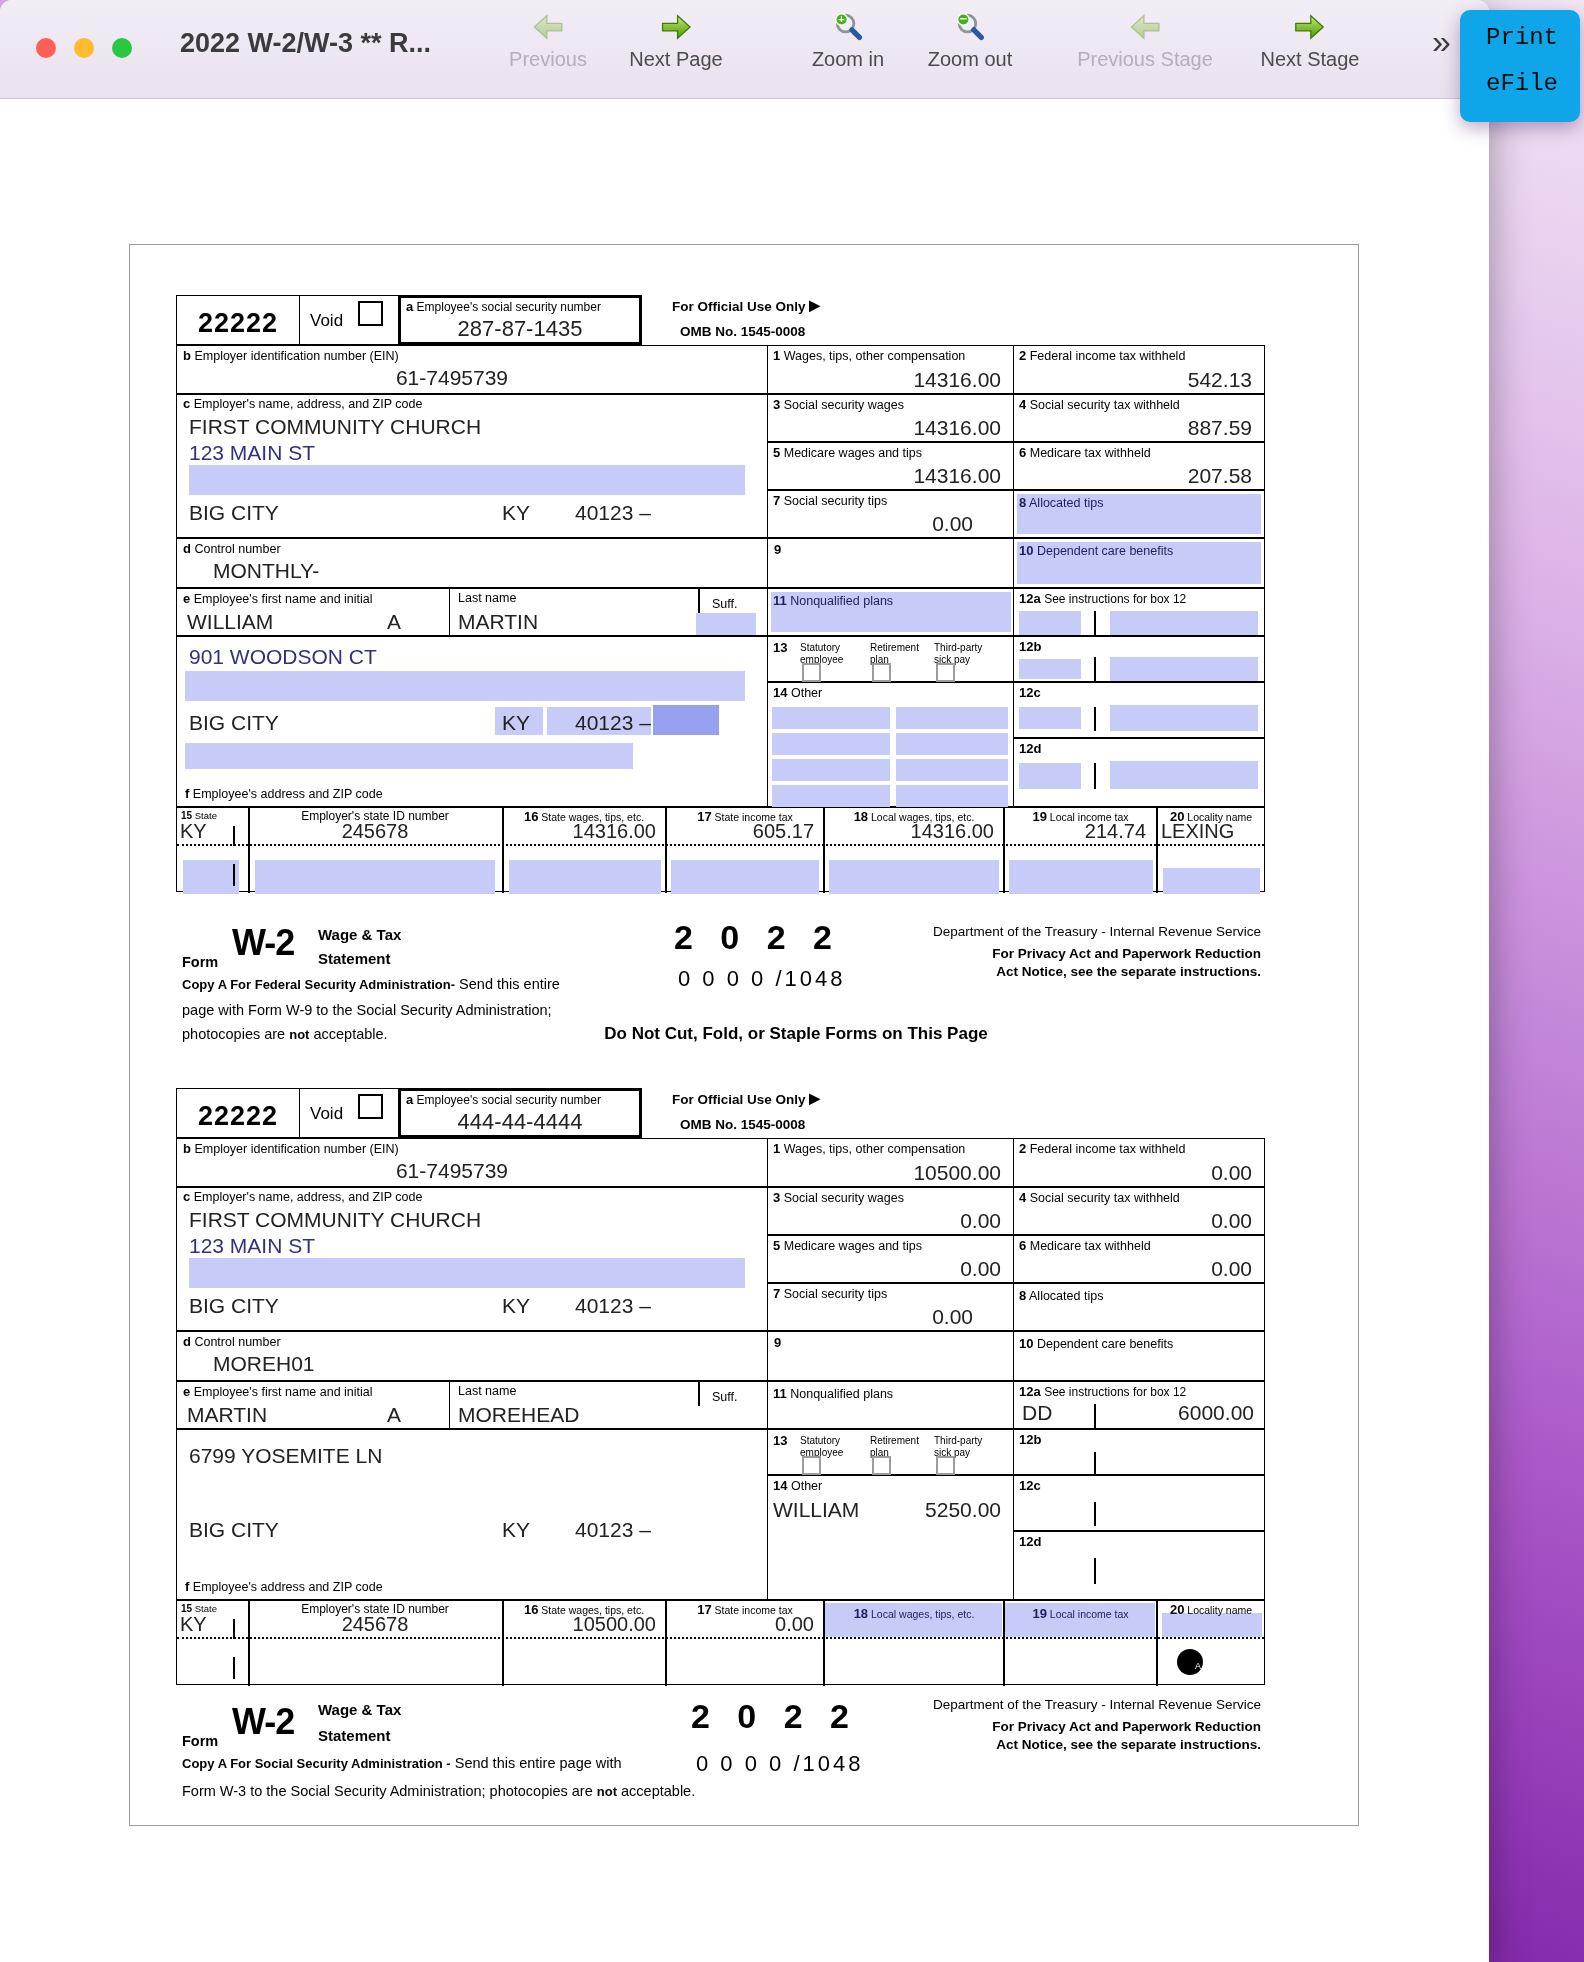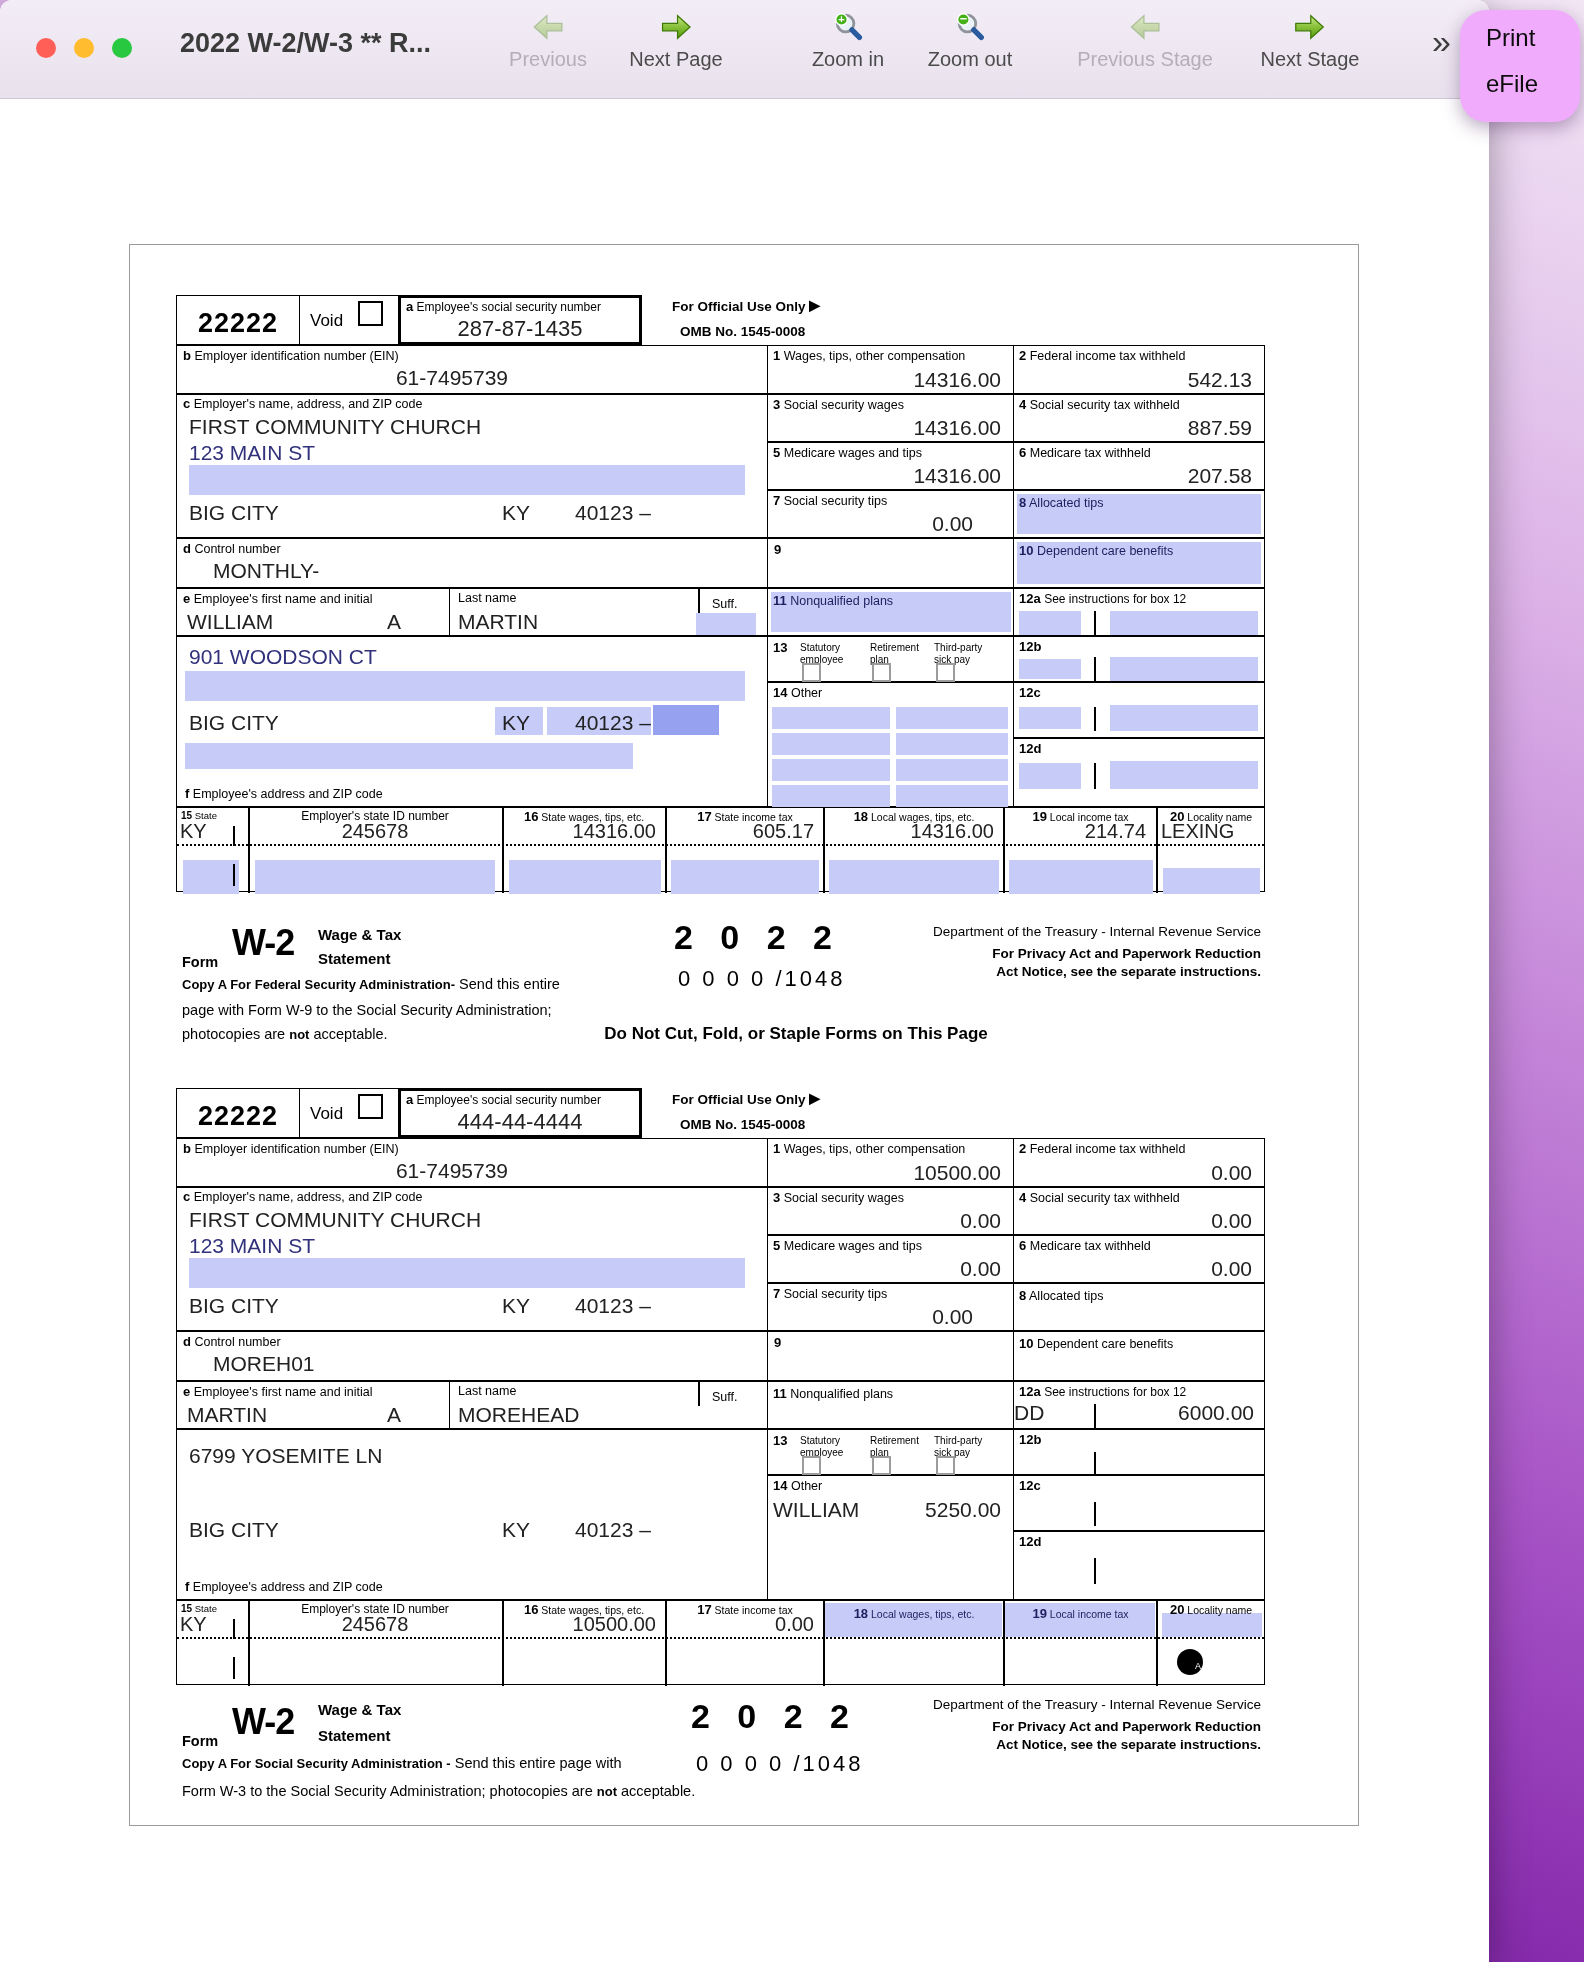--- a/index.html
+++ b/index.html
@@ -11,22 +11,22 @@
      border-radius:12px 12px 0 0;box-shadow:0 10px 40px rgba(0,0,0,.35);}
   .toolbar{position:absolute;left:0;top:0;width:100%;height:98px;
      background:linear-gradient(#f3edf6,#e9e2ee);border-bottom:1px solid #cfc7d5;border-radius:12px 12px 0 0;}
   .light{position:absolute;top:38px;width:20px;height:20px;border-radius:50%;}
   .wtitle{position:absolute;left:180px;top:28px;font-size:27px;font-weight:bold;color:#3b3b3b;white-space:nowrap;}
   .tbtn{position:absolute;top:12px;transform:translateX(-50%);text-align:center;cursor:default;}
   .tbtn .tlabel{font-size:20px;color:#4b4b4b;margin-top:2px;white-space:nowrap;}
   .tbtn.disabled .tlabel{color:#b5aeba;}
   .tbtn.disabled svg{opacity:.38;}
   .overflow-btn{position:absolute;left:1432px;top:22px;font-size:34px;color:#3d3d3d;}
-  .menu{position:absolute;left:1460px;top:10px;width:120px;height:112px;background:#f0abfc;
-     border-radius:26px;box-shadow:0 6px 18px rgba(60,20,80,.35);}
+  .menu{position:absolute;left:1460px;top:10px;width:120px;height:112px;background:#0ea5e9;
+     border-radius:10px;box-shadow:0 6px 18px rgba(60,20,80,.35);font-family:Liberation Mono, monospace;}
   .menu-item{position:absolute;left:26px;font-size:24px;color:#0c0c0c;white-space:nowrap;}
 
   .page{position:absolute;left:129px;top:244px;width:1228px;height:1580px;border:1px solid #9b9b9b;background:#fff;}
   .w2form{position:absolute;width:1089px;height:597px;}
   .cell{position:absolute;box-sizing:border-box;border:1px solid #000;background:#fff;}
   .nb{position:absolute;}
   .lb{position:absolute;font-size:12.5px;color:#000;white-space:nowrap;line-height:1.1;}
   .lb b{font-size:13px;}
   .sm{font-size:10px;}
   .bold{font-weight:bold;}
@@ -427,21 +427,21 @@
         <div class="lb" style="left:8px;top:3px;">Last name</div>
         <div class="vv" style="left:8px;top:21px;">MOREHEAD</div>
         <div class="tick" style="left:248px;top:0;height:24px;"></div>
         <div class="lb" style="left:262px;top:9px;">Suff.</div>
       </div>
       <div class="cell" style="left:591px;top:293px;width:247px;height:48px;">
         <div class="lb" style="left:5px;top:5px;"><b>11</b> <span>Nonqualified plans</span></div>
       </div>
       <div class="cell" style="left:837px;top:293px;width:252px;height:48px;">
         <div class="lb" style="left:5px;top:3px;"><b>12a</b> <span style="font-size:12px;">See instructions for box 12</span></div>
-        <div class="vv" style="left:0;top:19px;">DD</div>
+        <div class="vv" style="left:8px;top:19px;">DD</div>
         <div class="tick" style="left:80px;top:22px;height:24px;"></div>
         <div class="vv" style="right:10px;top:19px;">6000.00</div>
       </div>
 
       <div class="cell" style="left:0;top:341px;width:592px;height:171px;">
         <div class="vv" style="left:12px;top:14px;">6799 YOSEMITE LN</div>
         <div class="vv" style="left:12px;top:88px;">BIG CITY</div>
         <div class="vv" style="left:325px;top:88px;">KY</div>
         <div class="vv" style="left:398px;top:88px;">40123 –</div>
         <div class="lb" style="left:8px;top:150px;"><b>f</b> <span>Employee's address and ZIP code</span></div>

